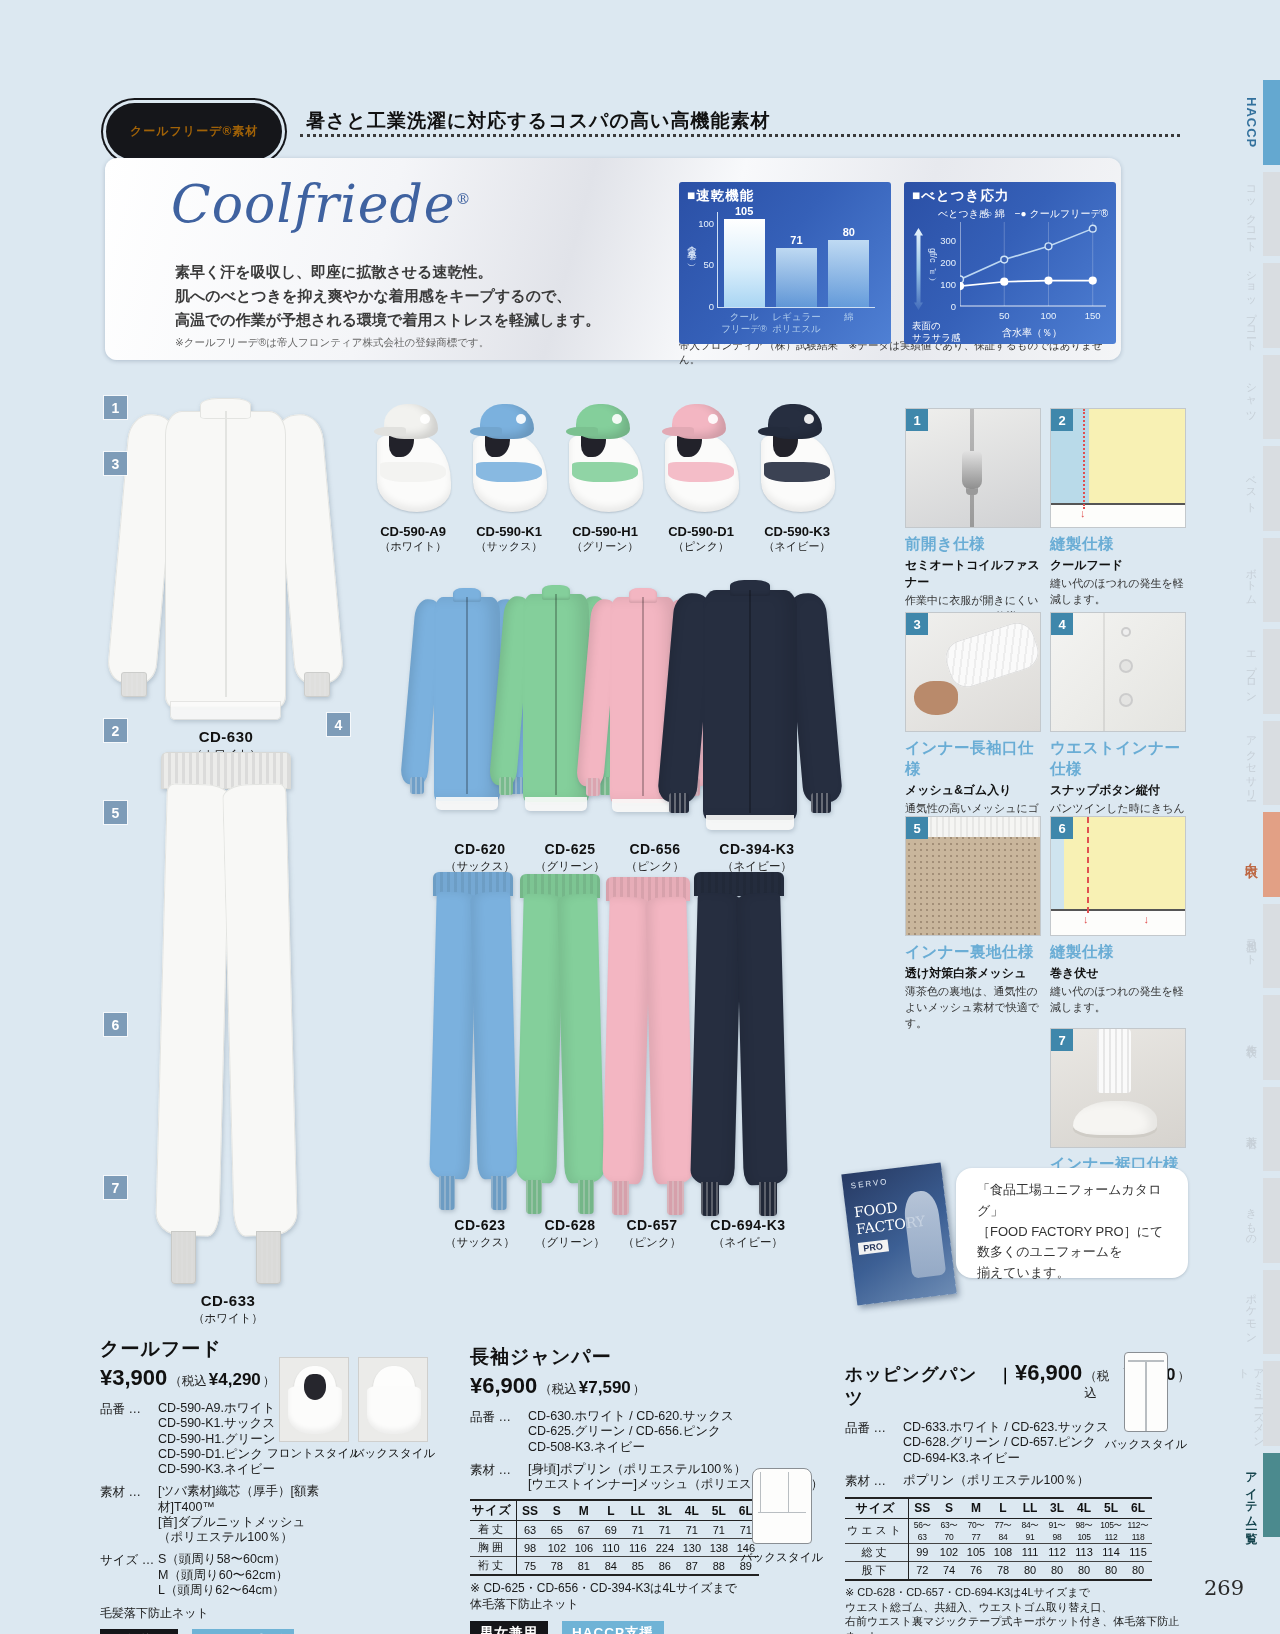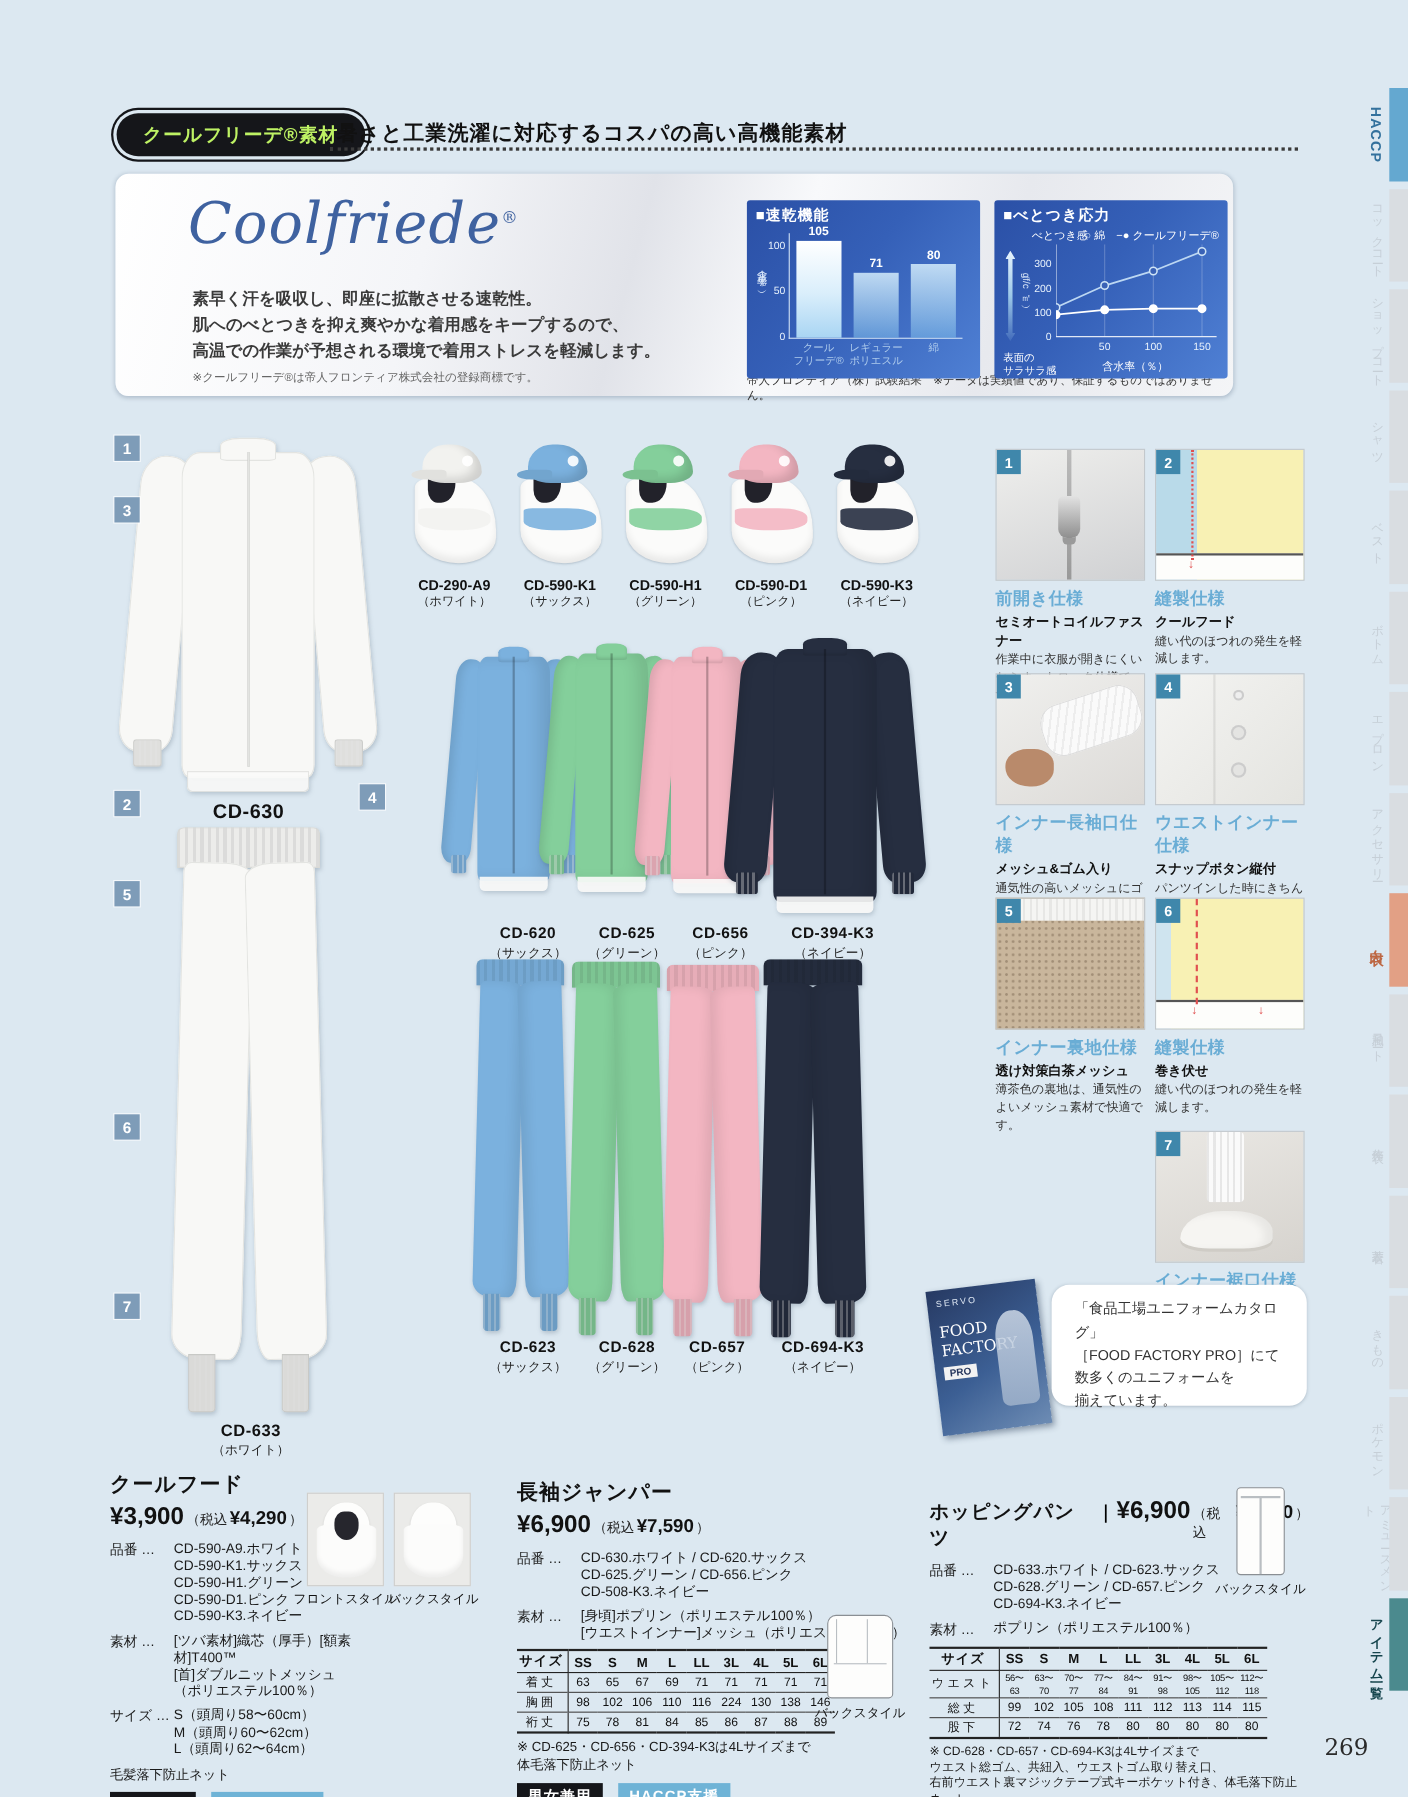--- a/index.html
+++ b/index.html
@@ -1,22 +1,22 @@
 <!DOCTYPE html>
 <html lang="ja"><head>
 <meta charset="utf-8">
 <style>
   * { margin:0; padding:0; box-sizing:border-box; }
   body { background:#b9c7d2; font-family:"Liberation Sans","DejaVu Sans",sans-serif; }
   .page { position:relative; width:1280px; height:1634px; background:#dce8f1; overflow:hidden; margin:0 auto; }
   .abs { position:absolute; }
 
   
-  .hdr-badge { left:106px; top:103px; background:#15161a; color:#bef264; font-weight:bold; font-size:17px;
-    padding:8px 24px; border-radius:999px; box-shadow:0 0 0 3px #dce8f1,0 0 0 5px #15161a; letter-spacing:1px; }
+  .hdr-badge { left:106px; top:103px; background:#15161a; color:#a16207; font-weight:bold; font-size:12px;
+    padding:20px 24px; border-radius:999px; box-shadow:0 0 0 3px #dce8f1,0 0 0 5px #15161a; letter-spacing:1px; }
   .hdr-title { left:306px; top:108px; font-size:19px; font-weight:bold; color:#111; letter-spacing:1px; }
   .hdr-dots  { left:300px; top:133px; width:880px; height:4px; border-bottom:3px dotted #3a3a3a; }
 
   
   .banner { left:105px; top:158px; width:1016px; height:202px; border-radius:12px;
     background:linear-gradient(105deg,#ffffff 0%,#f4f5f8 28%,#e1e3e9 46%,#f8f9fb 60%,#e7e9ee 78%,#f4f5f7 100%);
     box-shadow:0 1px 4px rgba(40,60,90,.25); }
   .logo { left:66px; top:16px; font-family:"DejaVu Serif","Liberation Serif",serif; font-style:italic;
     font-size:52px; color:#3f62a0; letter-spacing:1px; }
   .logo sup { font-size:15px; font-style:normal; }
@@ -302,21 +302,21 @@
       <div class="jkt pale" style="left: 118px; top: 398px; width: 215px; height: 322px; --c: #f8f8f6;">
         <i class="jk-sl l"></i>
         <i class="jk-sl r"></i>
         <i class="jk-body"></i>
         <i class="jk-collar"></i>
         <i class="jk-zip"></i>
         <i class="jk-cuff l"></i>
         <i class="jk-cuff r"></i>
         <i class="jk-hem"></i>
       </div>
-      <div class="garment-label" style="left: 226px; top: 728px;"><b style="font-size: 18px;">CD-630</b><i>（ホワイト）</i></div>
+      <div class="garment-label" style="left: 226px; top: 728px;"><b style="font-size: 15px;">CD-630</b><i>（ホワイト）</i></div>
       <div class="pts pale" style="left: 152px; top: 752px; width: 148px; height: 532px; --c: #f8f8f6;">
         <i class="pt-waist"></i>
         <i class="pt-leg l"></i>
         <i class="pt-leg r"></i>
         <i class="pt-cuff l"></i>
         <i class="pt-cuff r"></i>
       </div>
       <div class="garment-label" style="left: 228px; top: 1292px;"><b style="font-size: 15px;">CD-633</b><i>（ホワイト）</i></div>
       <div class="jkt" style="left: 408px; top: 588px; width: 118px; height: 222px; --c: #7bb1de;">
         <i class="jk-sl l"></i>
@@ -405,21 +405,21 @@
 
   <div class="abs" id="hoods-row" style="left:368px;top:402px;display:flex;gap:6px;">
       <div class="hood-slot">
         <div class="hood" style="--c: #f2f2ef;">
           <div class="hood-cape"></div>
           <div class="hood-band"></div>
           <div class="hood-face"></div>
           <div class="hood-cap"></div>
           <div class="hood-brim"></div>
         </div>
-        <div class="hood-code">CD-290-A9</div>
+        <div class="hood-code">CD-590-A9</div>
         <div class="hood-color">（ホワイト）</div>
       </div>
       <div class="hood-slot">
         <div class="hood" style="--c: #7bb1de;">
           <div class="hood-cape"></div>
           <div class="hood-band"></div>
           <div class="hood-face"></div>
           <div class="hood-cap"></div>
           <div class="hood-brim"></div>
         </div>

